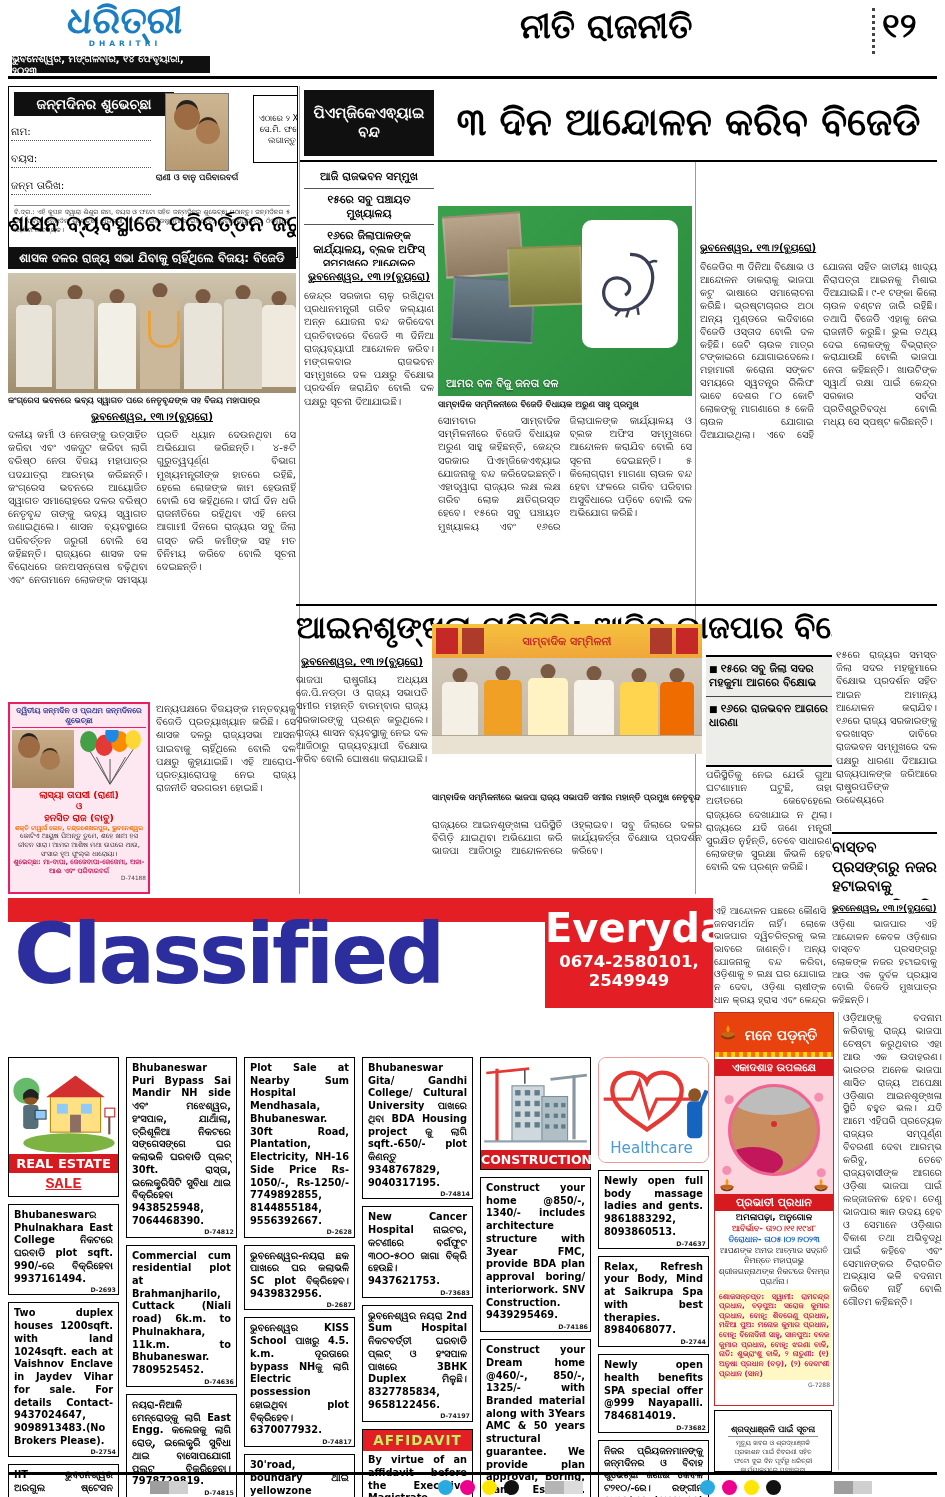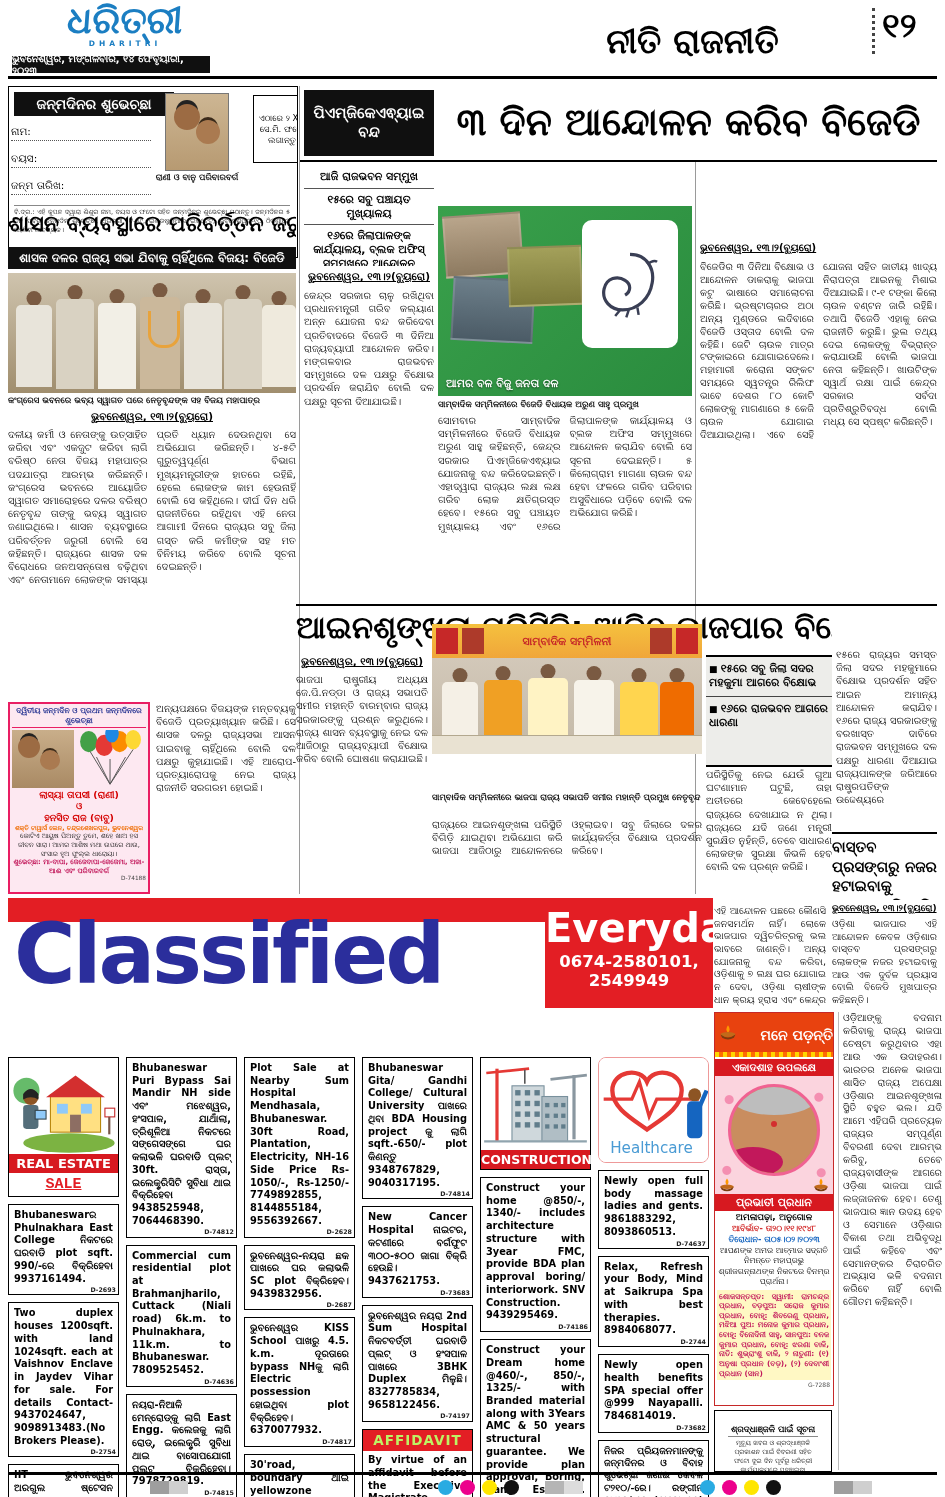--- a/index.html
+++ b/index.html
@@ -31,21 +31,21 @@
 </head>
 <body>
 
 <div id="page">
 
   <div class="b" style="left:40px;top:2px;width:170px;height:52px;text-align:center;">
     <div style="font-size:37px;font-weight:bold;color:#1b7ec2;line-height:1;transform:skewX(-4deg);">ଧରିତ୍ରୀ</div>
     <div style="font-size:7.5px;font-weight:bold;letter-spacing:4px;color:#1b7ec2;">DHARITRI</div>
   </div>
   <div class="b blackbar" style="left:12px;top:56px;width:198px;height:17px;font-size:10px;">ଭୁବନେଶ୍ୱର, ମଙ୍ଗଳବାର, ୧୪ ଫେବୃୟାରୀ, ୨୦୨୩</div>
-  <div class="b hl nw" style="left:520px;top:22px;width:345px;height:46px;font-size:34px;text-align:center;">ନୀତି ରାଜନୀତି</div>
+  <div class="b hl nw" style="left:520px;top:7px;width:345px;height:46px;font-size:34px;text-align:left;">ନୀତି ରାଜନୀତି</div>
   <div class="b" style="left:872px;top:8px;width:0;height:46px;border-left:3px dotted #444;"></div>
   <div class="b hl" style="left:882px;top:6px;width:55px;height:46px;font-size:34px;">୧୨</div>
   <div class="b rule" style="left:8px;top:76px;width:929px;height:2.5px;"></div>
 
   <div class="b hairline" style="left:299px;top:86px;width:1px;height:808px;"></div>
   <div class="b hairline" style="left:695px;top:160px;width:1px;height:734px;"></div>
 
   <div class="b" style="left:8px;top:86px;width:288px;height:170px;border:1.5px solid #000;">
     <div class="blackbar" style="margin:5px 0 0 5px;width:160px;height:24px;font-size:14px;">ଜନ୍ମଦିନର ଶୁଭେଚ୍ଛା</div>
     <div style="position:absolute;left:2px;top:38px;width:140px;font-size:10.5px;">
@@ -317,21 +317,21 @@
         <text x="10" y="88" font-size="14" fill="#4a9bd4" font-family="DejaVu Sans, sans-serif">Healthcare</text>
       </svg>
     </div>
     <div class="ad"><span>Newly open full body massage ladies and gents. 9861883292, 8093860513.</span><span class="adid">D-74637</span></div>
     <div class="ad"><span>Relax, Refresh your Body, Mind at Saikrupa Spa with best therapies. 8984068077.</span><span class="adid">D-2744</span></div>
     <div class="ad"><span>Newly open health benefits SPA special offer @999 Nayapalli. 7846814019.</span><span class="adid">D-73682</span></div>
     <div class="ad ctr" style="font-weight:bold;font-size:9.5px;">ନିଜର ପ୍ରିୟଜନମାନଙ୍କୁ ଜନ୍ମଦିନର ଓ ବିବାହ ଶୁଭେଚ୍ଛା ଜଣାଇ କେବଳ ଟ୨୧୦/-ରେ। ରଙ୍ଗୀନ ଟ୪୨୦/-ରେ (ଫଟୋ ସହ) ବି.ଦ୍ର.: ଶୁଭେଚ୍ଛା ୬ସେମି. (H) X ୪ସେମି. (W) ହେବା ଆବଶ୍ୟକ</div>
   </div>
 
   <div class="b" style="left:714px;top:1012px;width:118px;height:392px;border:1.5px solid #c62828;background:#fff;">
-    <div style="position:relative;height:44px;background:#e8420f;display:flex;align-items:center;justify-content:flex-end;">
+    <div style="position:relative;height:44px;background:#e8420f;display:flex;align-items:center;justify-content:center;">
       <svg viewBox="0 0 24 20" width="20" height="18" style="position:absolute;left:3px;top:10px;">
         <path d="M12 2 Q16 7 12 11 Q8 7 12 2" fill="#ff9800"></path>
           <ellipse cx="12" cy="13" rx="9" ry="3" fill="#c26a1a"></ellipse>
           <path d="M3 13 Q12 20 21 13 L19 17 Q12 21 5 17 Z" fill="#7a3c0e"></path>
       </svg>
       <span style="color:#fff;font-weight:bold;font-size:14px;margin-left:14px;">ମନେ ପଡ଼ନ୍ତି</span>
       <i style="position:absolute;left:0;right:0;bottom:0;height:5px;background:repeating-linear-gradient(90deg,#ffd600 0 4px,#ff6d00 4px 8px);"></i>
     </div>
     <div class="redbar" style="font-size:10.5px;padding:2px 0;margin-top:2px;">ଏକାଦଶାହ ଉପଲକ୍ଷେ</div>
     <div style="position:relative;height:118px;background:radial-gradient(circle at 12% 20%,#f48fb1 4px,transparent 5px),radial-gradient(circle at 88% 18%,#f48fb1 4px,transparent 5px),radial-gradient(circle at 10% 80%,#f48fb1 4px,transparent 5px),radial-gradient(circle at 90% 82%,#f48fb1 4px,transparent 5px),#fbd4de;">

